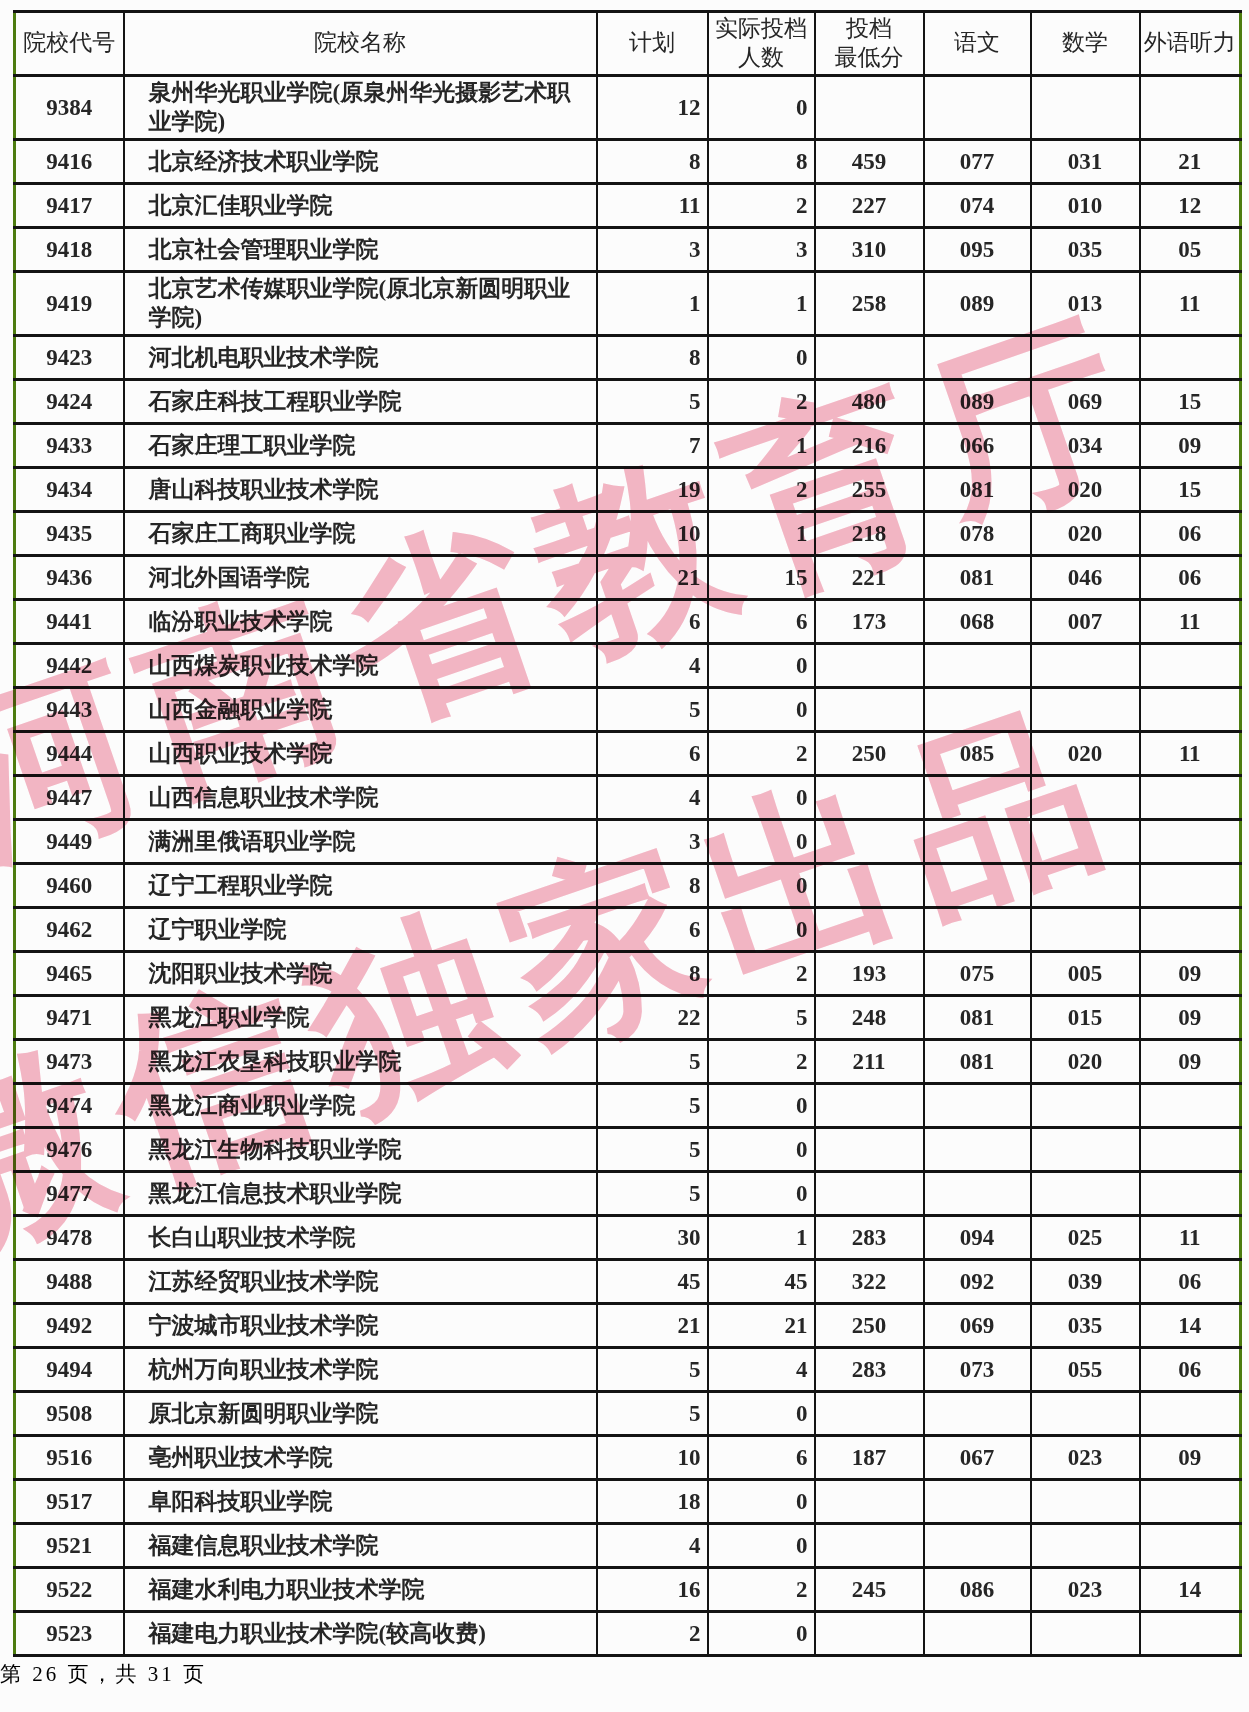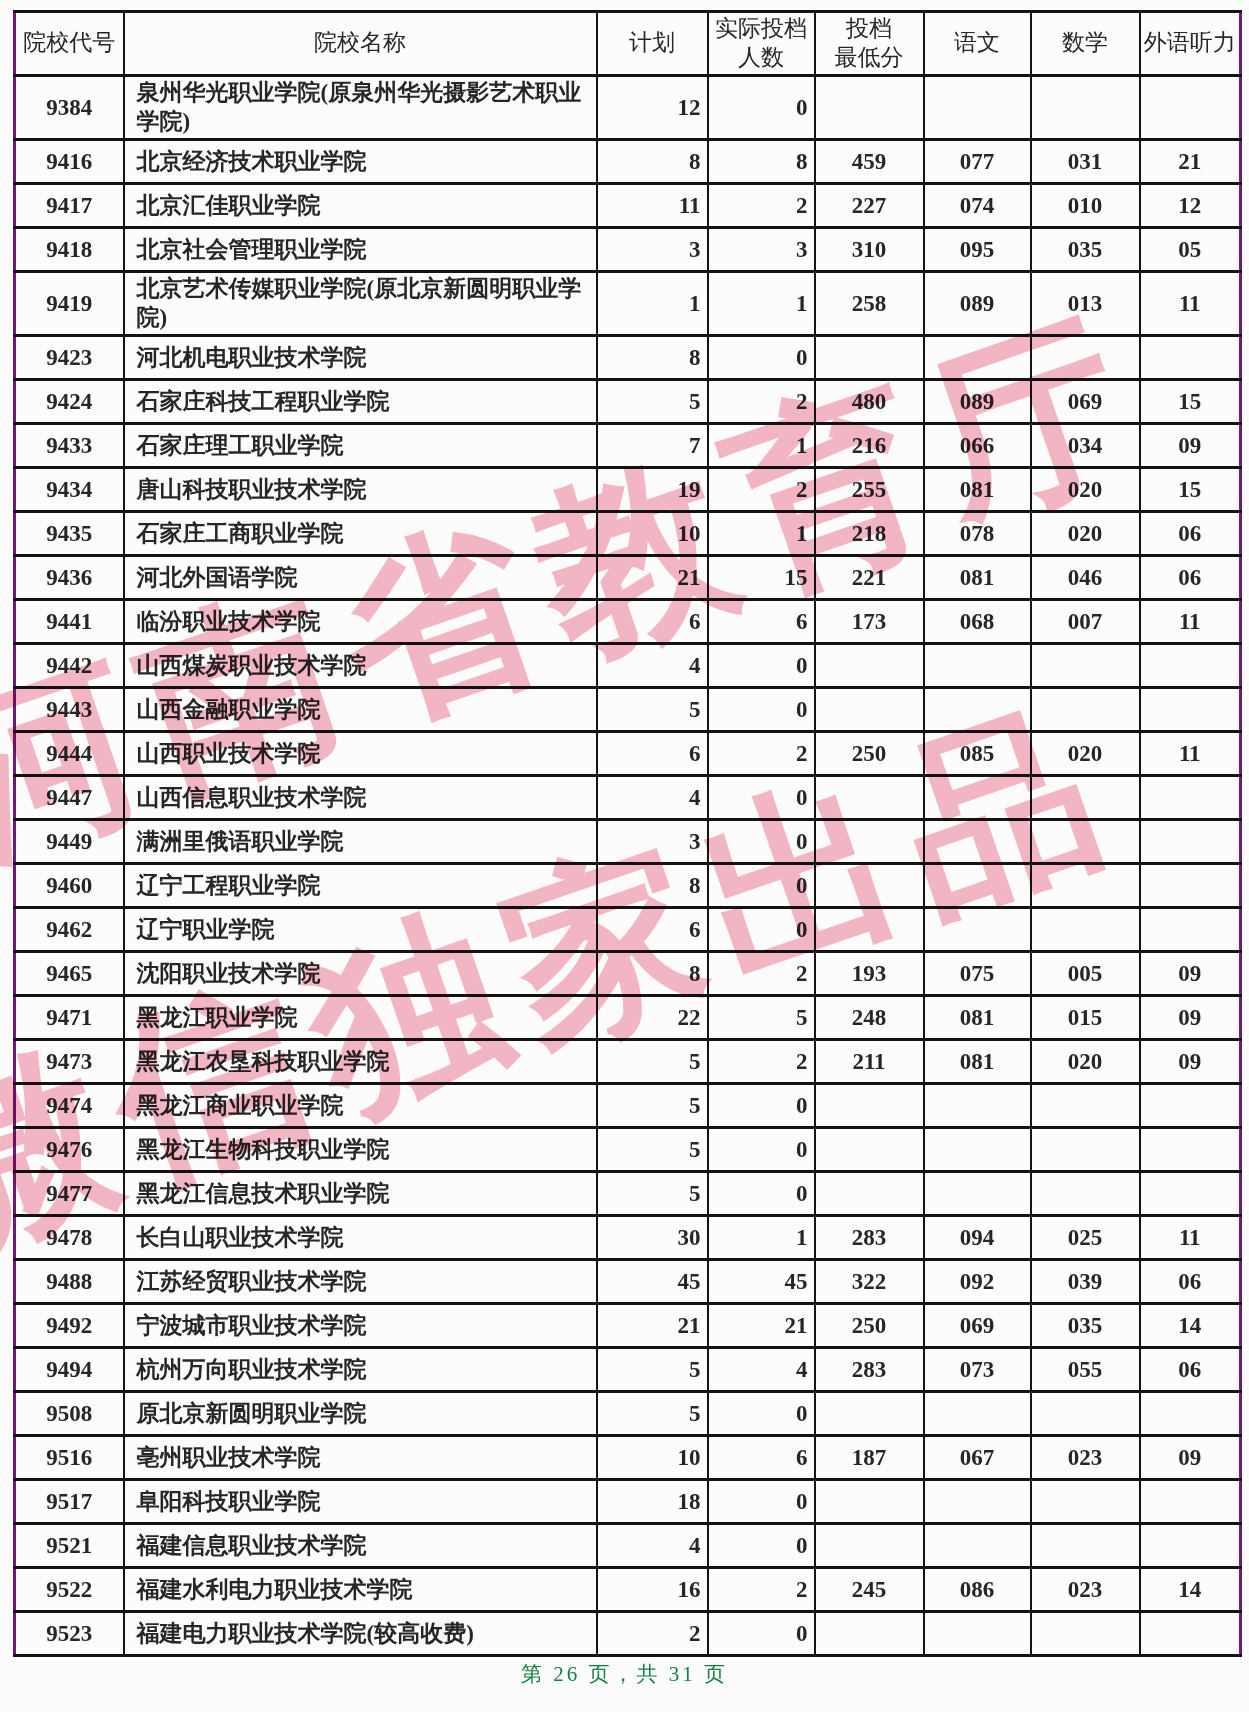--- a/index.html
+++ b/index.html
@@ -13,21 +13,21 @@
     color: #262626;
   }
   table.scores {
     position: absolute;
     left: 13px;
     top: 10px;
     width: 1226px;
     border-collapse: collapse;
     table-layout: fixed;
     background: transparent;
-    border: 3px solid #701a75;
+    border: 3px solid #4d7c0f;
   }
   .scores th, .scores td {
     border: 2px solid #141414;
     border-top-width: 3px;
     border-bottom-width: 3px;
     overflow: hidden;
     background: transparent;
   }
   .scores thead tr { height: 64px; }
   .scores th {
@@ -40,21 +40,21 @@
     padding: 0 2px;
   }
   .scores tbody tr { height: 44px; font-weight: bold; }
   .scores tbody tr.tall { height: 60px; }
   .scores td {
     font-size: 23px;
     vertical-align: middle;
     line-height: 1.28;
   }
   .scores td.c { text-align: center; }
-  .scores td.l { text-align: left; padding: 1px 12px; }
+  .scores td.l { text-align: left; padding: 1px 24px; }
   .scores td.r { text-align: right; padding-right: 6px; }
 
   .watermark {
     position: absolute;
     left: 0; top: 0;
     width: 100%; height: 100%;
     pointer-events: none;
     mix-blend-mode: multiply;
   }
   .wm-line {
@@ -70,24 +70,24 @@
     transform: rotate(-19deg);
   }
   .wm-line.line1 { left: -87px;  top: 672px;  }
   .wm-line.line2 { left: -117px; top: 1062px; }
 
   .footer {
     position: absolute;
     top: 1660px;
     left: 0;
     width: 100%;
-    text-align: center;
+    text-align: left;
     font-size: 21px;
     letter-spacing: 3px;
-    color: #15803d;
+    color: #000000;
   }
 </style>
 </head>
 <body>
 
 <div class="page">
 
   <table class="scores">
     <colgroup>
       <col style="width:109px">

